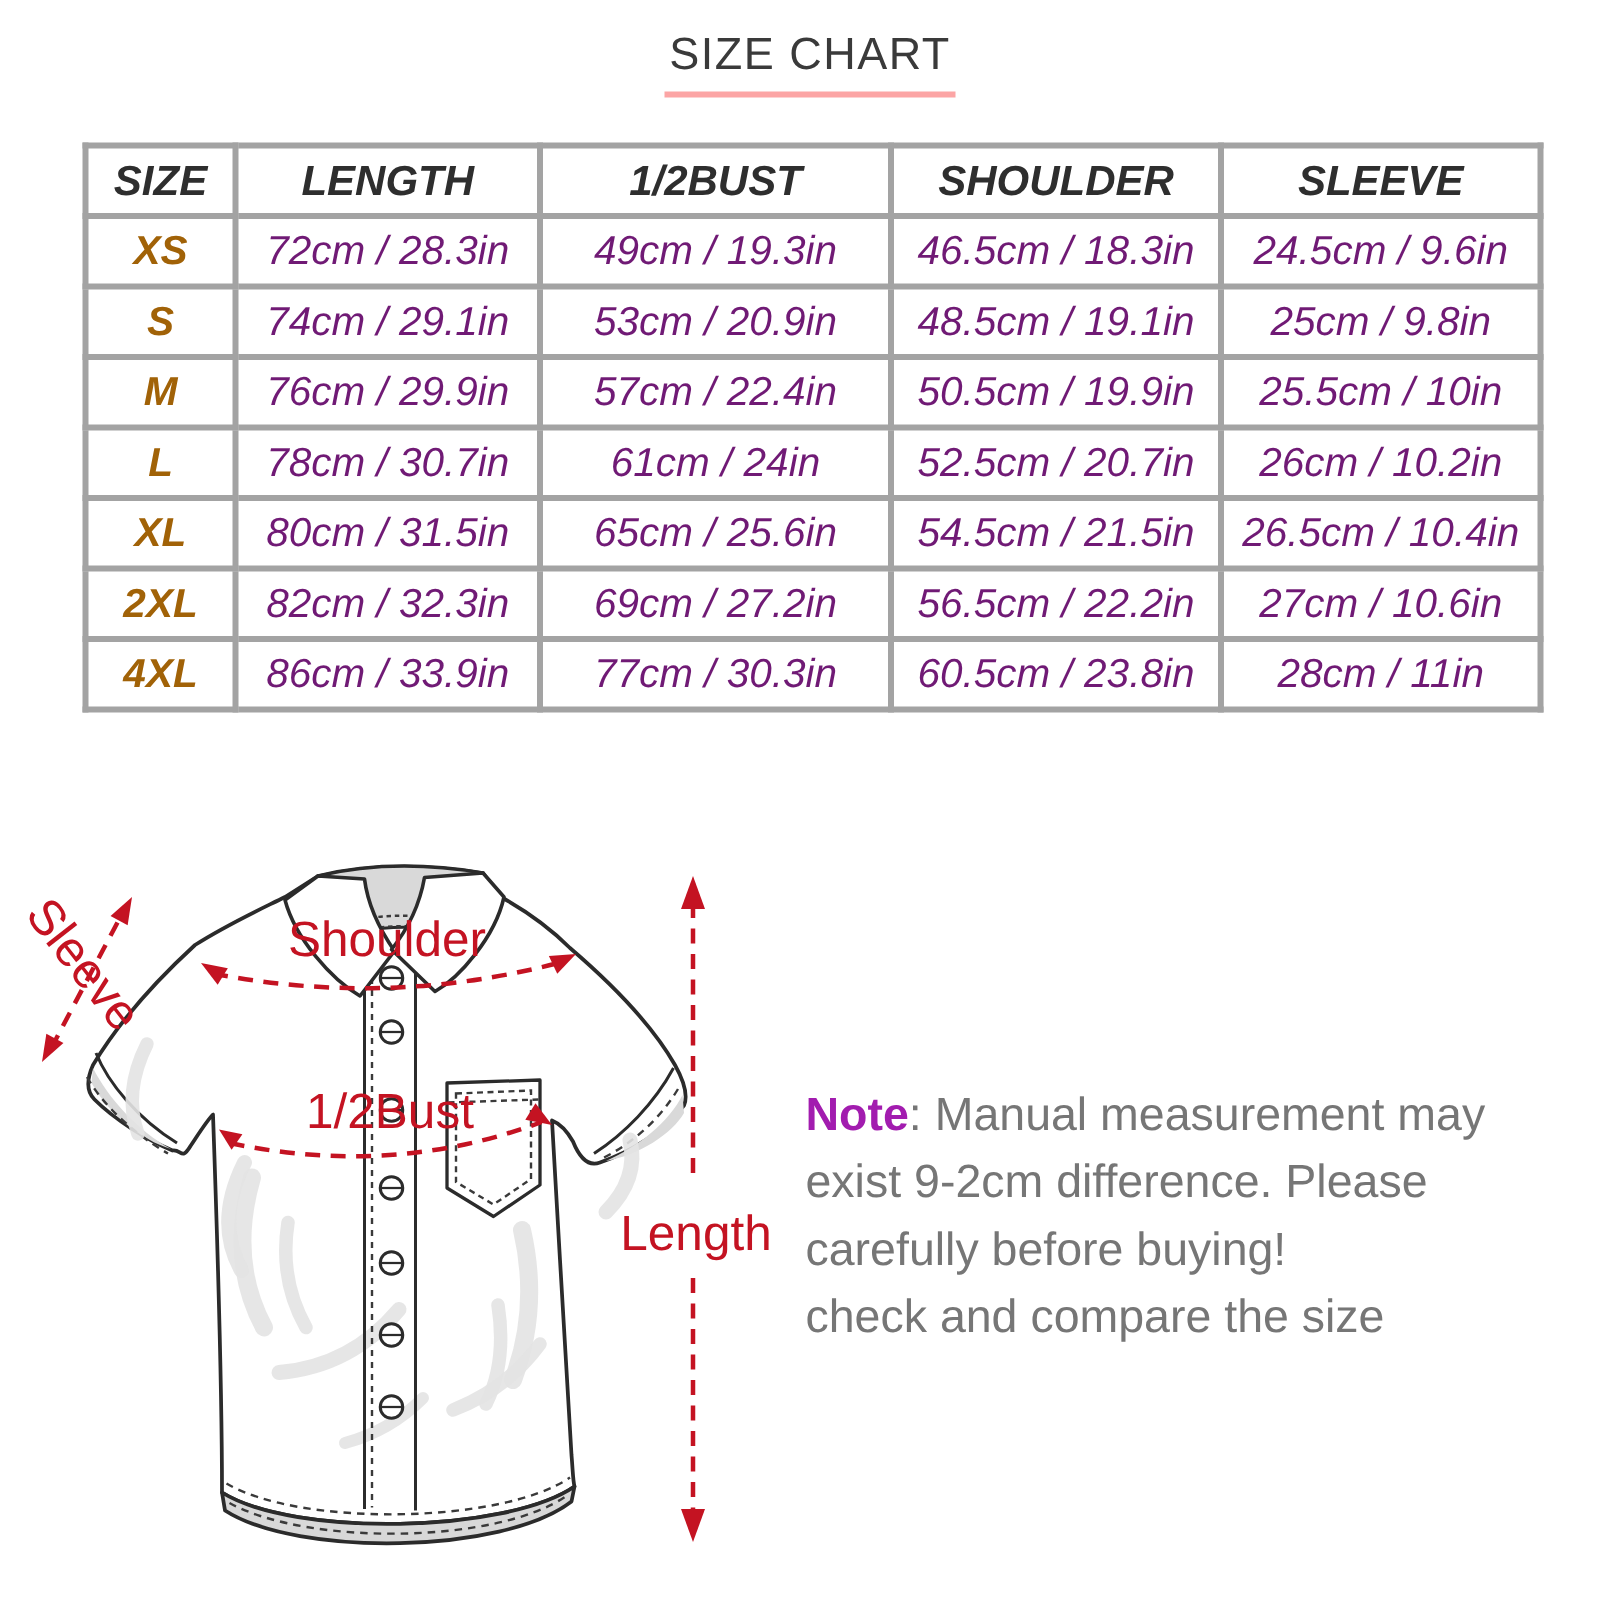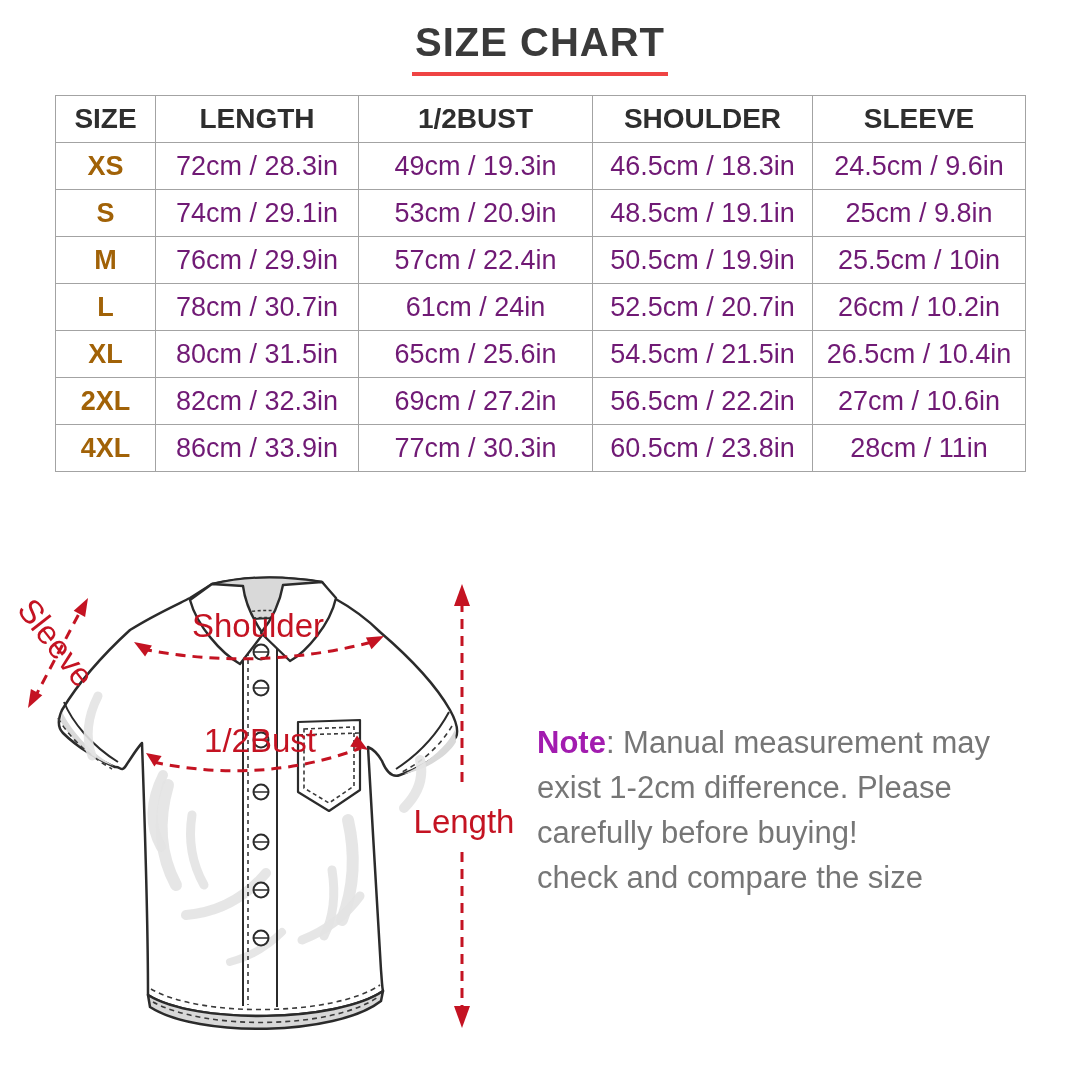--- a/index.html
+++ b/index.html
@@ -5,31 +5,31 @@
   :root { --accent: #c41322; }
   * { margin:0; padding:0; box-sizing:border-box; }
   html,body { background:#ffffff; }
   #canvas {
     position:relative; width:1080px; height:1080px; background:#ffffff;
     font-family:"Liberation Sans", sans-serif; overflow:hidden;
   }
   
   .title-wrap { position:absolute; top:20px; left:0; width:100%; text-align:center; }
   .title {
-    display:inline-block; font-size:40px; font-weight:bold; color:#3a3a3a;
-    letter-spacing:1px; border-bottom:4px solid #ef4444; padding:0 3px 7px 3px;
+    display:inline-block; font-size:30px; font-weight:normal; color:#3a3a3a;
+    letter-spacing:1px; border-bottom:4px solid #fca5a5; padding:0 3px 7px 3px;
   }
   
   table.size-chart {
     position:absolute; left:55px; top:95px; width:970px;
     border-collapse:collapse; table-layout:fixed; background:#fff;
   }
   table.size-chart th, table.size-chart td {
-    border:1px solid #a3a3a3; height:47px; text-align:center; vertical-align:middle;
-    white-space:nowrap; overflow:hidden;
+    border:4px solid #a3a3a3; height:47px; text-align:center; vertical-align:middle;
+    white-space:nowrap; overflow:hidden;font-style:italic;
   }
   table.size-chart thead th { font-size:28px; font-weight:bold; color:#2e2e2e; }
   table.size-chart tbody th { font-size:27px; font-weight:bold; color:#a16207; }
   table.size-chart tbody td { font-size:27px; font-weight:normal; color:#701a75; }
   
   #shirt-svg { position:absolute; left:0px; top:570px; width:520px; height:500px; }
   .outline { fill:#ffffff; stroke:#2b2b2b; stroke-width:2.5; stroke-linejoin:round; }
   .thin    { fill:none; stroke:#2b2b2b; stroke-width:2; stroke-linejoin:round; }
   .stitch  { fill:none; stroke:#3a3a3a; stroke-width:1.6; stroke-dasharray:5 4; }
   .grayfill{ fill:#d9d9d9; stroke:none; }
@@ -244,18 +244,18 @@
         <line class="red-dash" x1="462" y1="282" x2="462" y2="440"></line>
         <polygon class="red-head" points="462,14 454,36 470,36"></polygon>
         <polygon class="red-head" points="462,458 454,436 470,436"></polygon>
       </g>
       <text class="red-label" x="464" y="263" text-anchor="middle">Length</text>
     </g>
   </svg>
 
   <div class="note">
     <div><b>Note</b><span>: Manual measurement may</span></div>
-    <div>exist 1-2cm difference. Please</div>
+    <div>exist 9-2cm difference. Please</div>
     <div>carefully before buying!</div>
     <div>check and compare the size</div>
   </div>
 
 </div>
 
 </body></html>

